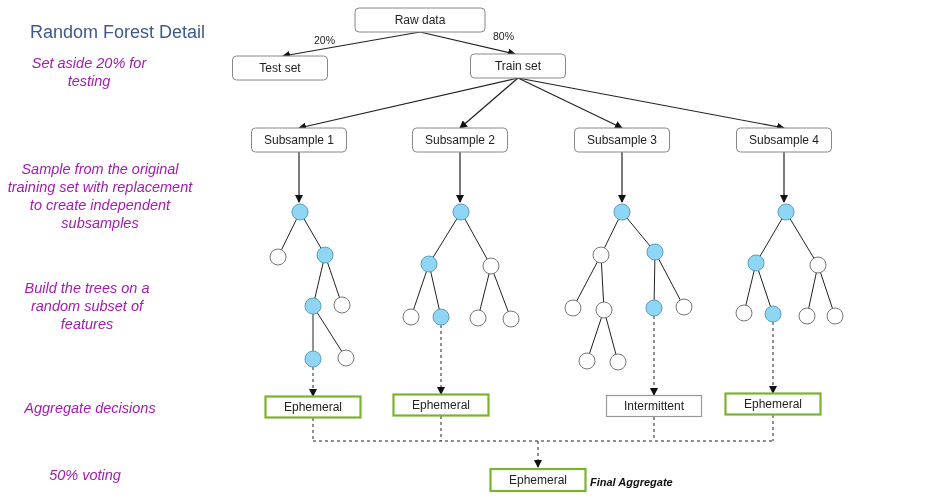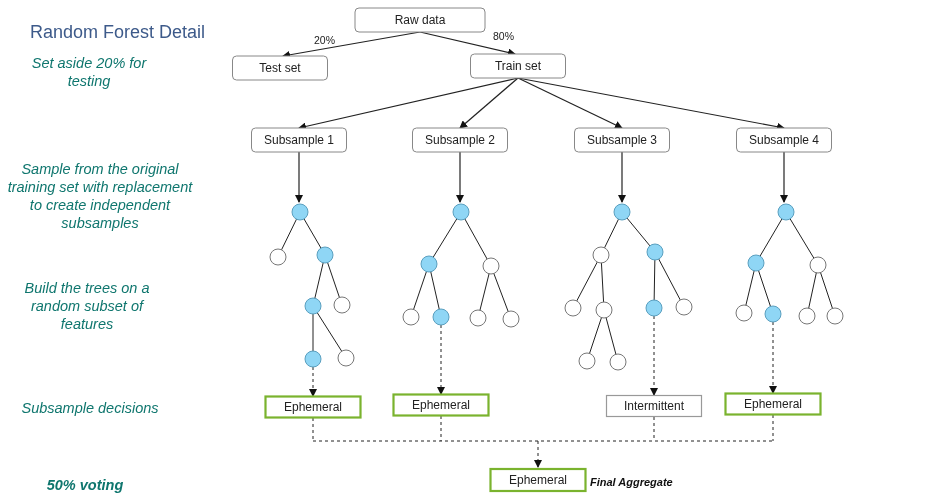--- a/index.html
+++ b/index.html
@@ -1,33 +1,33 @@
 <!DOCTYPE html>
 <html><head>
   <meta charset="utf-8">
   <style>
     html, body { margin: 0; padding: 0; background: #ffffff; }
     body { width: 940px; height: 501px; position: relative; overflow: hidden; font-family: "Liberation Sans", sans-serif; }
     .title { position: absolute; left: 6px; top: 22px; font-size: 18px; color: #3d5a8a; margin-left: 24px; }
-    .step { position: absolute; font-size: 14.5px; font-style: italic; color: #0f766e; text-align: center; line-height: 18px; }
+    .step { position: absolute; font-size: 14.5px; font-style: italic; color: #a21caf; text-align: center; line-height: 18px; }
     #diagram { position: absolute; left: 0; top: 0; }
     .box-text { font-family: "Liberation Sans", sans-serif; font-size: 12px; fill: #222; }
     .final-label { position: absolute; left: 590px; top: 476px; font-size: 11px; font-weight: bold; font-style: italic; color: #111; }
     .pct { font-family: "Liberation Sans", sans-serif; font-size: 10.5px; fill: #222; }
   </style>
 </head>
 <body>
 
 <div class="title">Random Forest Detail</div>
 
 <div class="step" style="left:14px; top:54px; width:150px;">Set aside 20% for testing</div>
 <div class="step" style="left:6px; top:119px; width:188px;margin-top:41px;">Sample from the original training set with replacement to create independent subsamples</div>
 <div class="step" style="left:12px; top:241px; width:150px;margin-top:38px;">Build the trees on a random subset of features</div>
-<div class="step" style="left:10px; top:399px; width:160px;">Subsample decisions</div>
-<div class="step" style="left:30px; top:476px; width:110px;font-weight:bold;">50% voting</div>
+<div class="step" style="left:10px; top:399px; width:160px;">Aggregate decisions</div>
+<div class="step" style="left:30px; top:466px; width:110px;">50% voting</div>
 
 <svg id="diagram" width="940" height="501">
   <defs>
     <marker id="arrow" markerWidth="8" markerHeight="8" refX="7" refY="4" orient="auto" markerUnits="userSpaceOnUse">
       <path d="M0,0 L8,4 L0,8 Z" fill="#111"></path>
     </marker>
   </defs>
   <g id="edges">
       <line x1="420" y1="32" x2="283" y2="56" stroke="#222" stroke-width="1.2" marker-end="url(#arrow)"></line>
       <line x1="420" y1="32" x2="515" y2="54" stroke="#222" stroke-width="1.2" marker-end="url(#arrow)"></line>

